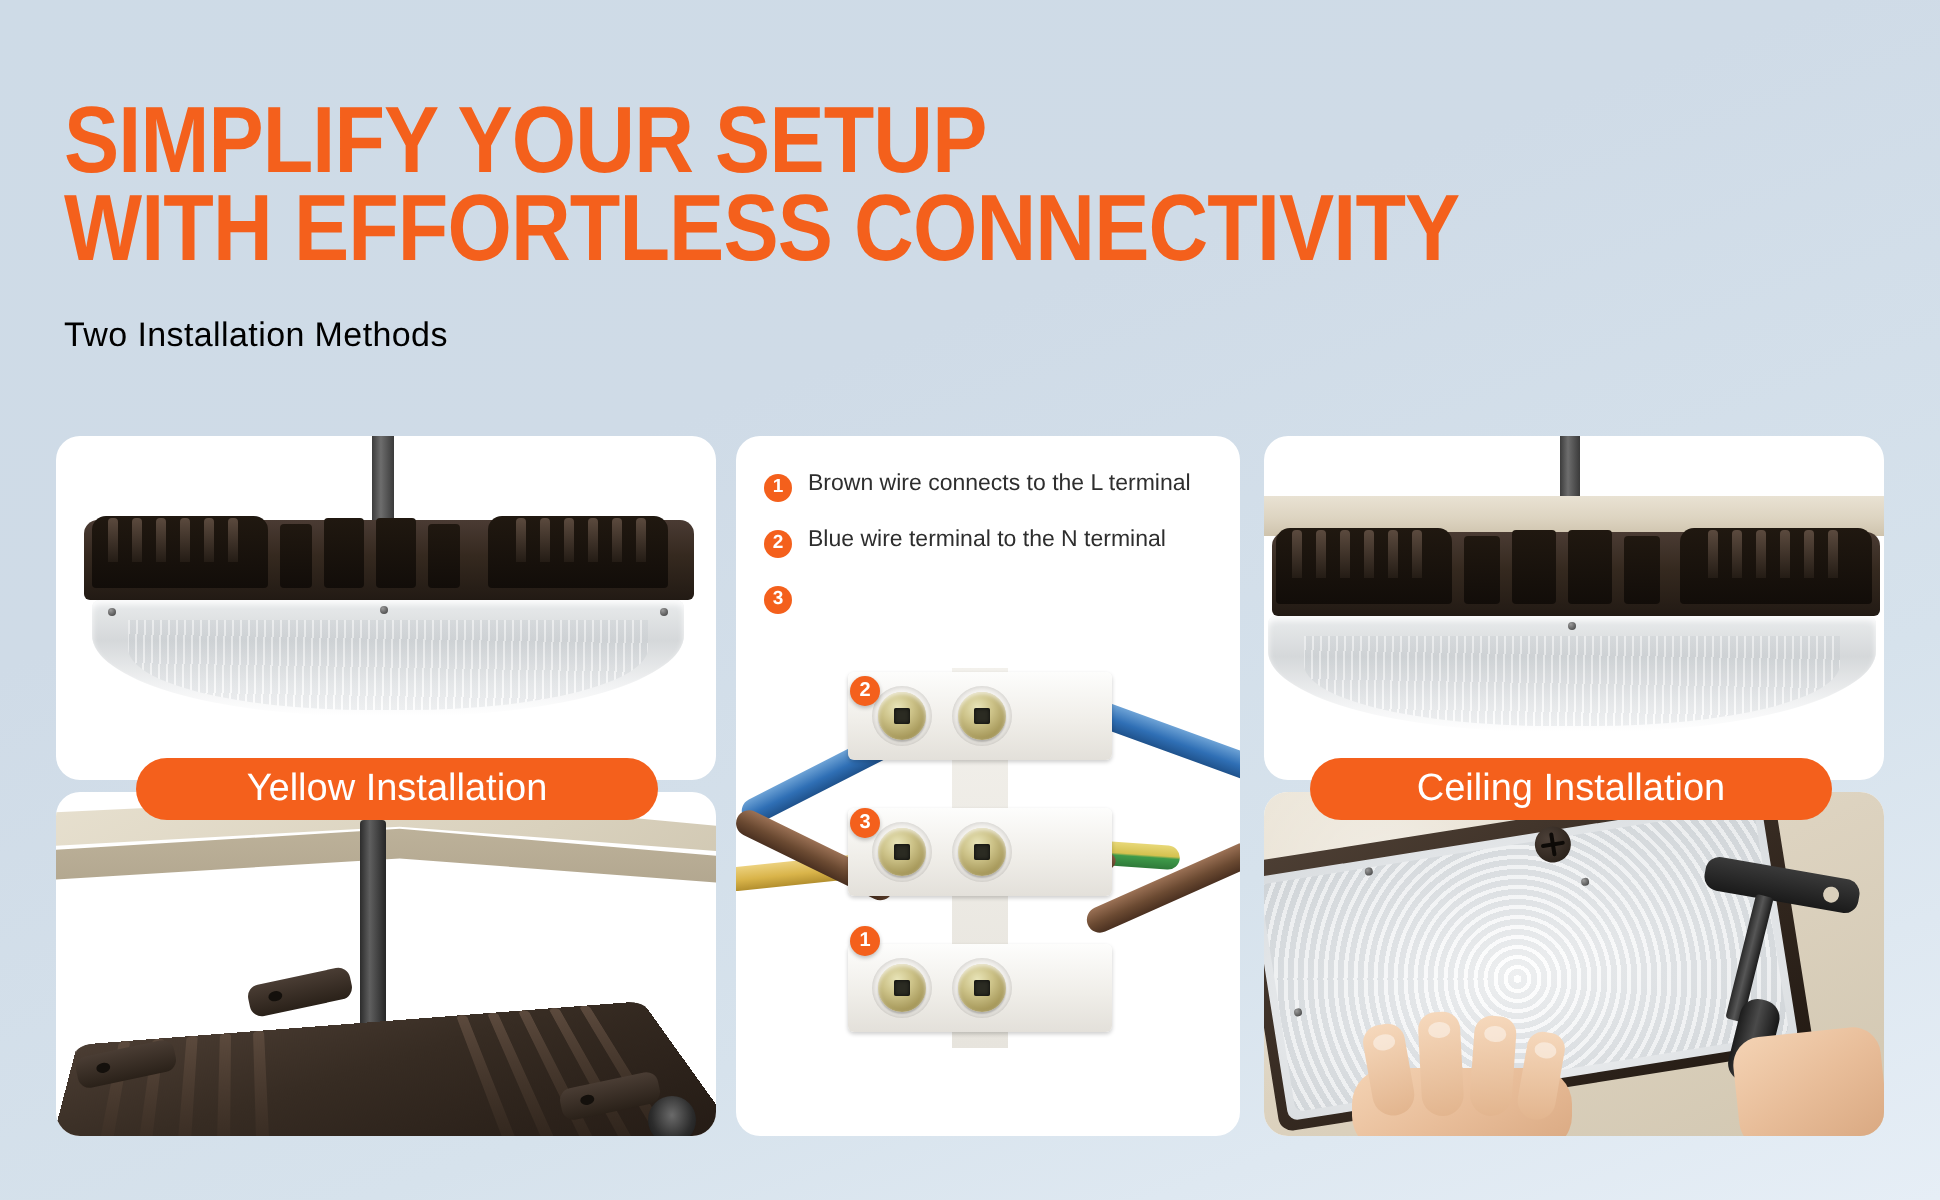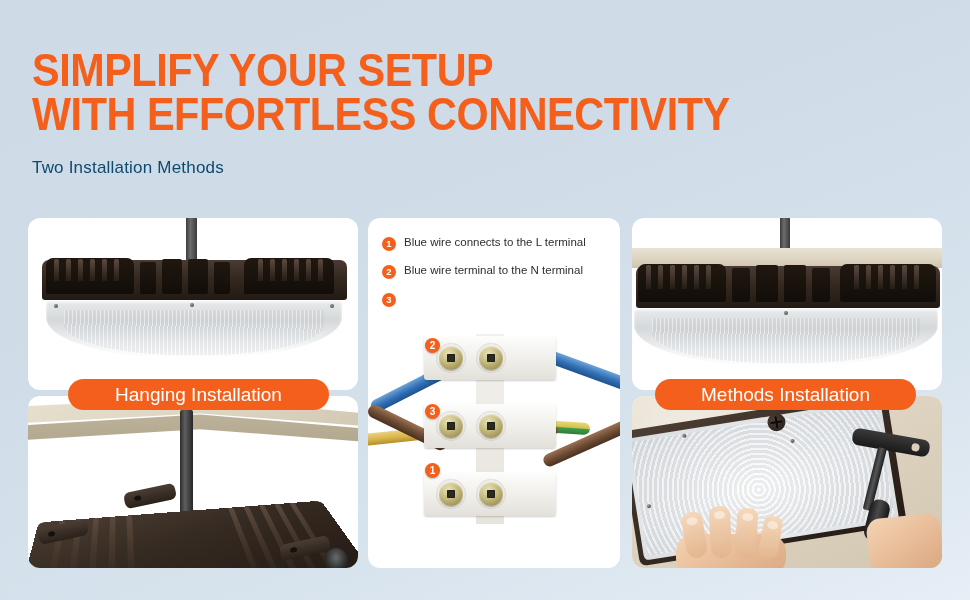--- a/index.html
+++ b/index.html
@@ -19,21 +19,21 @@
     font-weight:bold;
     font-size:47px;
     line-height:44px;
     letter-spacing:-0.5px;
     transform:scaleX(0.88);
     transform-origin:left center;
     white-space:nowrap;
   }
   .subtitle {
     margin-top:22px;
-    color:#0c4a6e;
+    color:#000000;
     font-size:17px;
     letter-spacing:0.2px;
   }
 
   
   .card {
     position:absolute;
     background:#fff;
     border-radius:12px;
     overflow:hidden;
@@ -332,21 +332,21 @@
     </div>
     <div class="grommet" style="left:296px; top:152px; width:24px; height:24px;"></div>
   </div>
 </div>
 
 <div class="card" id="panel-wiring">
 
   <div class="steps">
     <div class="step">
       <div class="badge">1</div>
-      <div class="step-text">Blue wire connects to the L terminal</div>
+      <div class="step-text">Brown wire connects to the L terminal</div>
     </div>
     <div class="step">
       <div class="badge">2</div>
       <div class="step-text">Blue wire terminal to the N terminal</div>
     </div>
     <div class="step">
       <div class="badge">3</div>
     </div>
   </div>
 
@@ -469,14 +469,14 @@
 
     <div class="hand" style="left:236px; top:120px; width:74px; height:56px; transform:rotate(-6deg);"></div>
     <div class="hand" style="left:44px; top:138px; width:110px; height:42px; border-radius:18px;"></div>
     <div class="finger" style="left:52px; top:116px; width:21px; height:46px; transform:rotate(-10deg);"></div>
     <div class="finger" style="left:78px; top:110px; width:21px; height:52px; transform:rotate(-3deg);"></div>
     <div class="finger" style="left:104px; top:112px; width:21px; height:50px; transform:rotate(4deg);"></div>
     <div class="finger" style="left:129px; top:120px; width:19px; height:44px; transform:rotate(10deg);"></div>
   </div>
 </div>
 
-<div class="pill" id="pill-hanging">Hanging Installation</div>
-<div class="pill" id="pill-ceiling">Methods Installation</div>
+<div class="pill" id="pill-hanging">Yellow Installation</div>
+<div class="pill" id="pill-ceiling">Ceiling Installation</div>
 
 </body></html>

